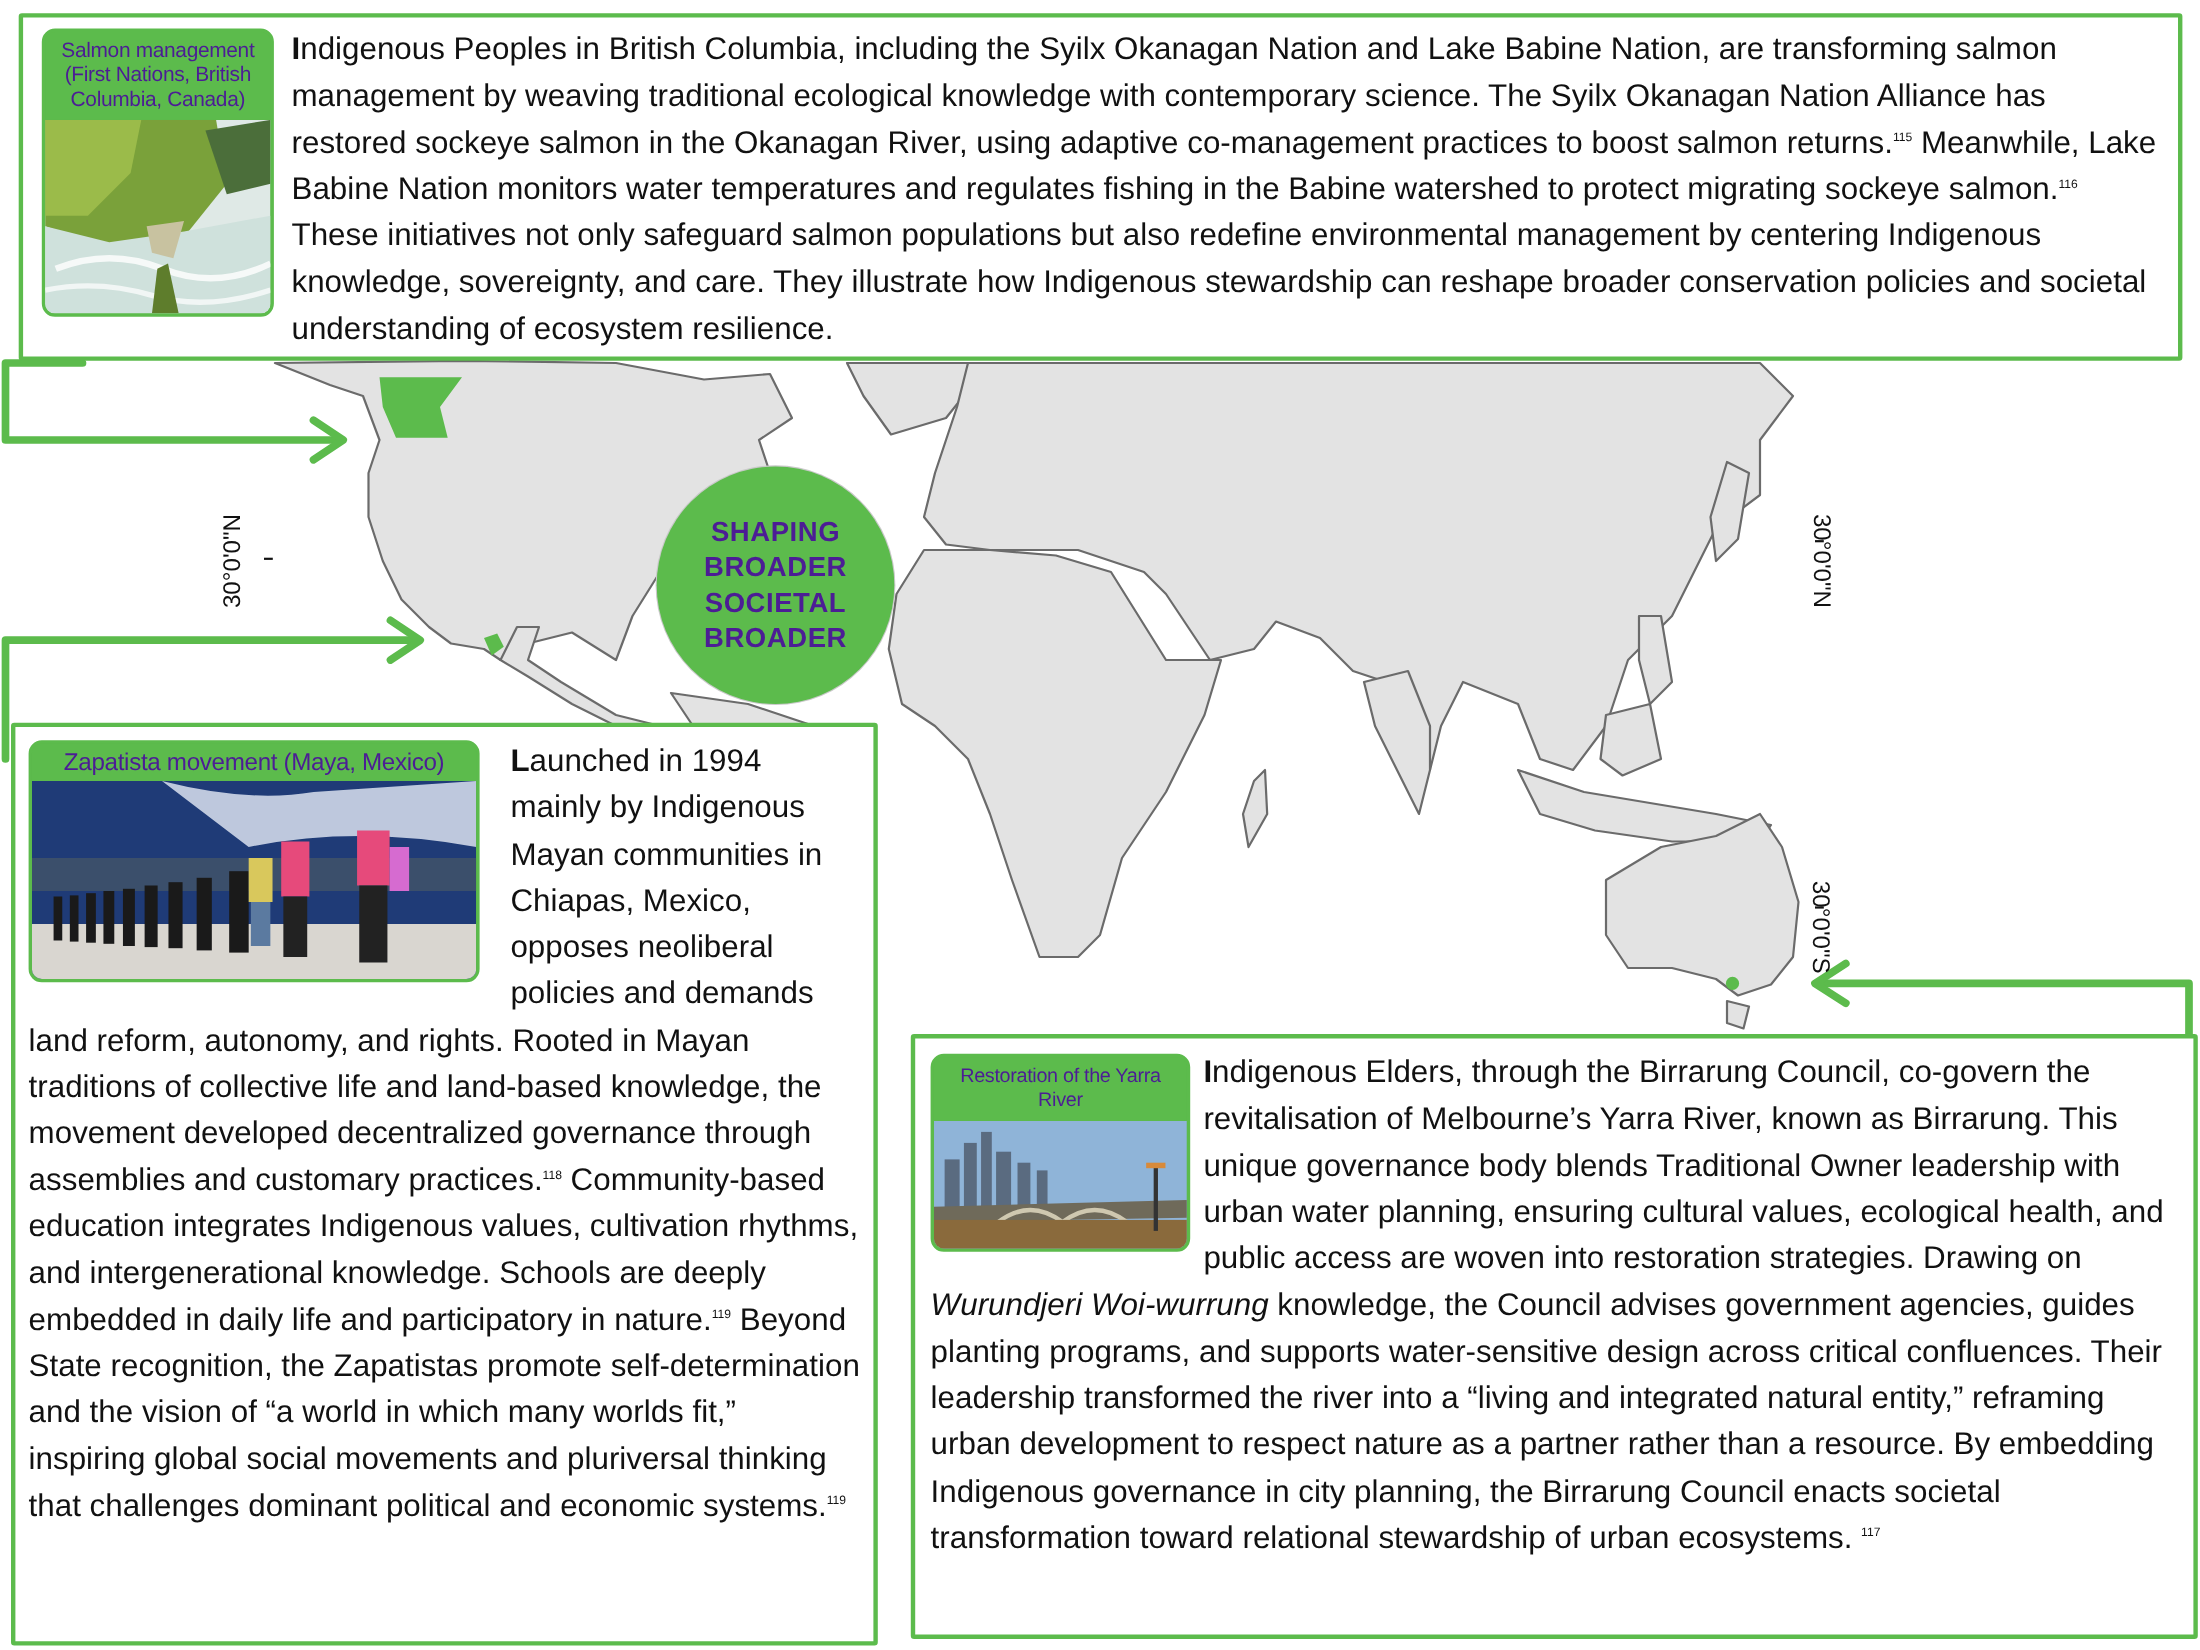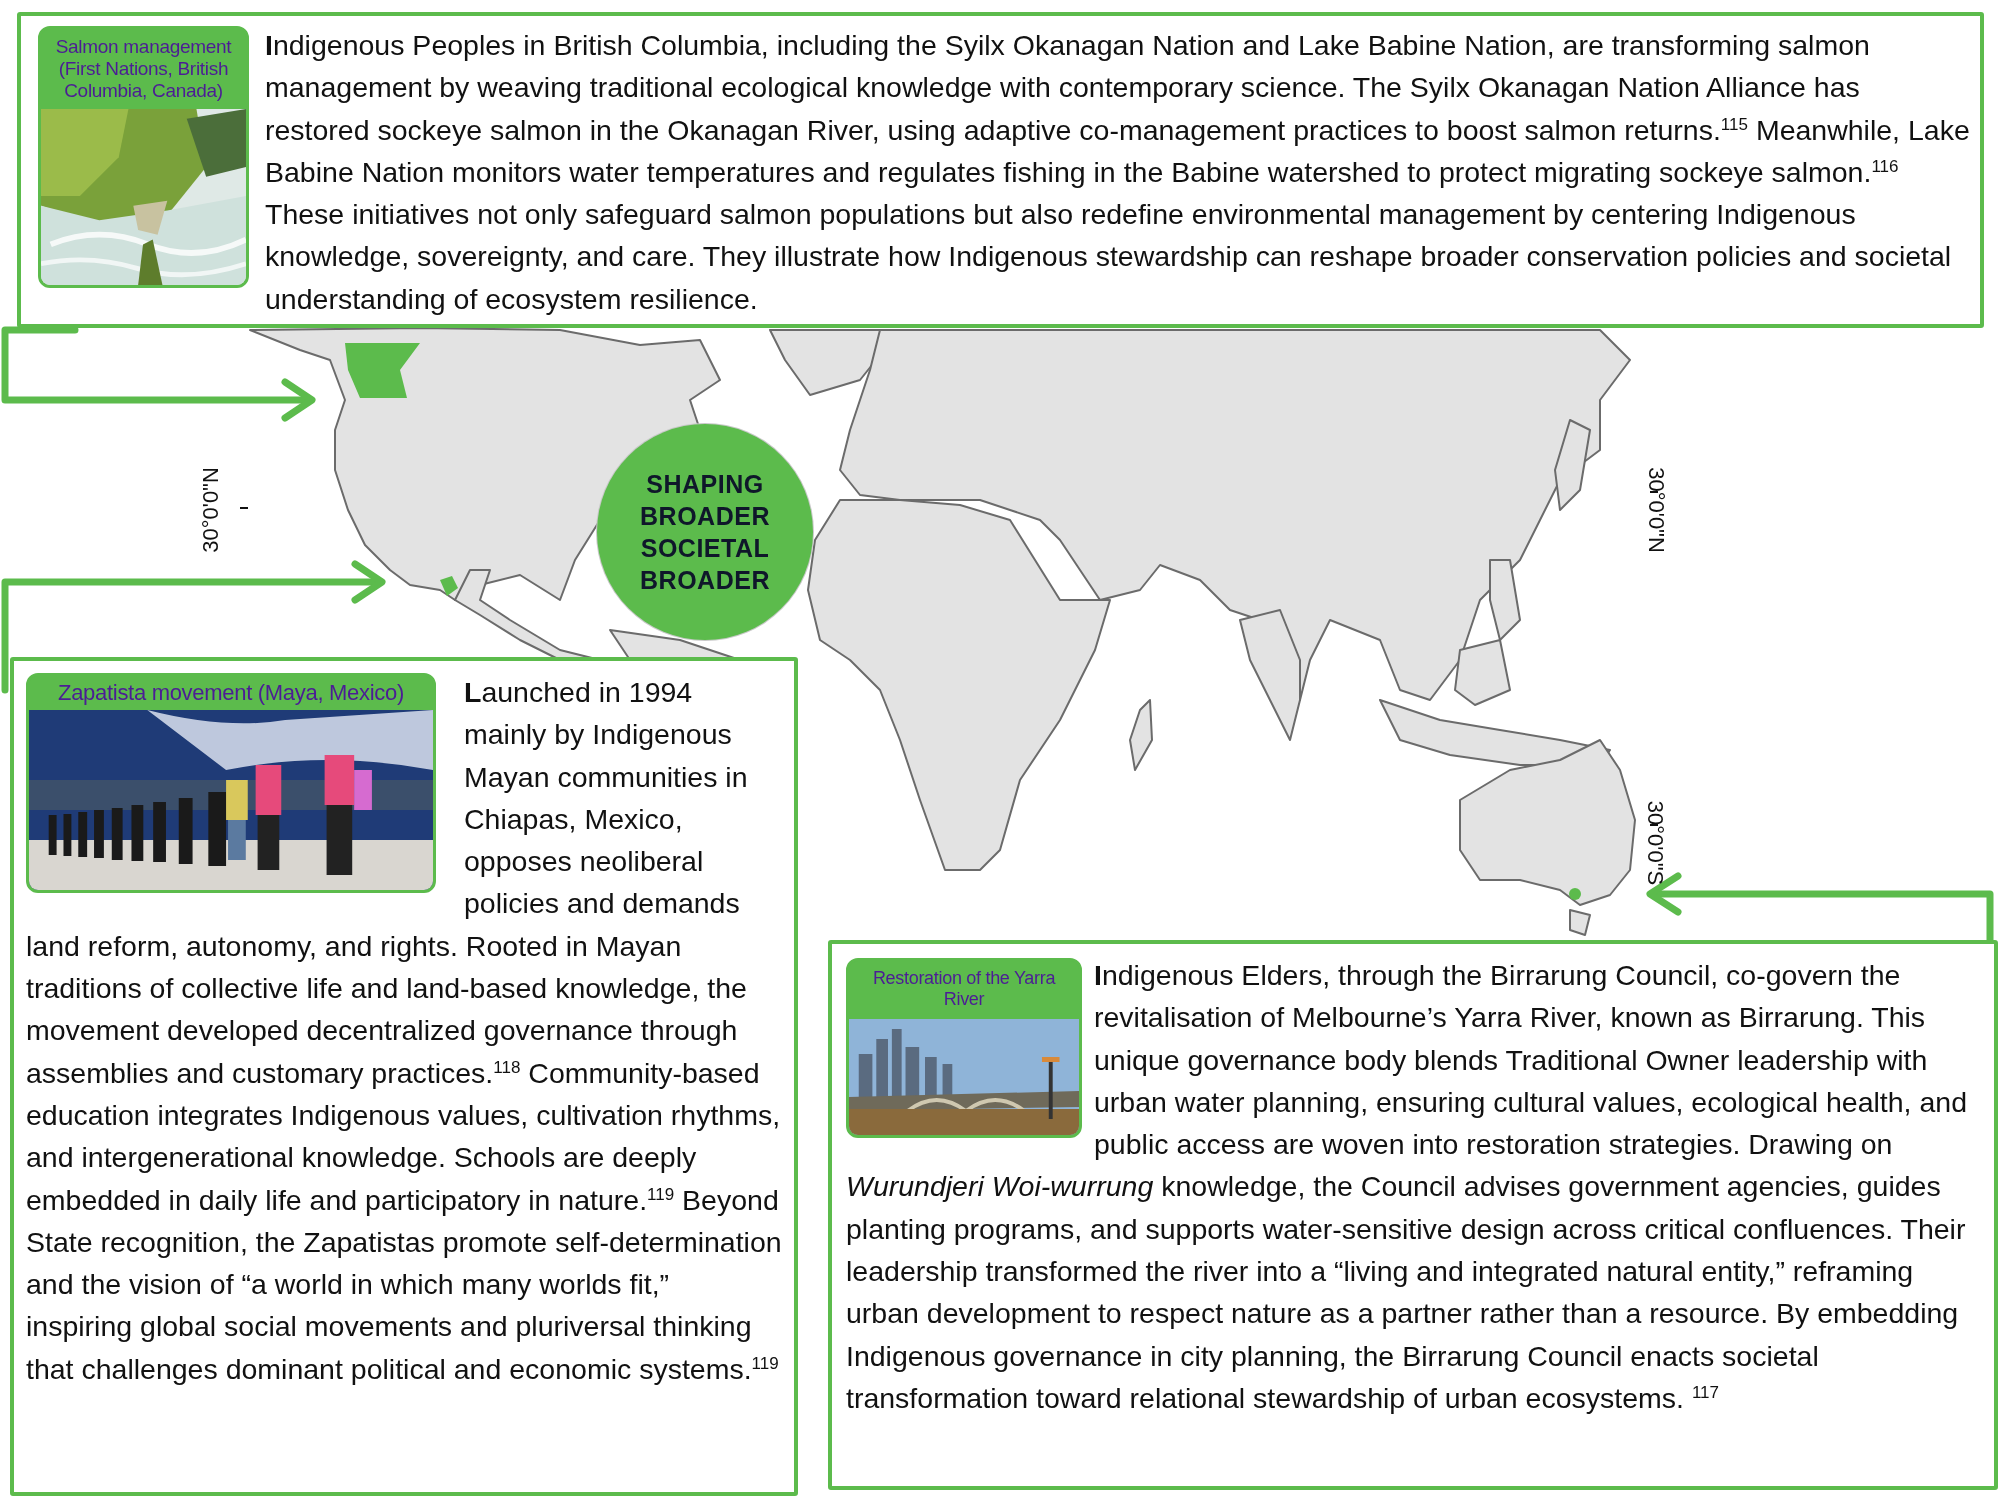--- a/index.html
+++ b/index.html
@@ -7,33 +7,33 @@
   body { position: relative; font-family: "Liberation Sans", "DejaVu Sans", sans-serif; color: #111; }
 
   #map-layer { position: absolute; left: 0; top: 0; width: 2000px; height: 1500px; }
   .lat-label {
     position: absolute; font-family: "Liberation Sans", sans-serif; font-size: 22px; color: #111;
     transform: rotate(-90deg); transform-origin: center; white-space: nowrap;
   }
 
   .center-circle {
     position: absolute; left: 597px; top: 424px; width: 216px; height: 216px; border-radius: 50%;
-    background: #5cbb4c; color: #0f172a; display: flex; flex-direction: column;
+    background: #5cbb4c; color: #4c1d95; display: flex; flex-direction: column;
     align-items: center; justify-content: center; text-align: center;
     font-weight: bold; font-size: 25px; line-height: 32px; letter-spacing: 0.5px;
     box-shadow: 0 0 0 1px #c9c9c9;
   }
 
   .case-box {
     position: absolute; background: #fff; border: 4px solid #5cbb4c; border-radius: 3px;
     font-size: 28.5px; line-height: 42.3px; color: #111;
   }
   .case-box .para { display: block; }
   .case-box .para .lead { font-weight: bold; }
-  .case-box sup { font-size: 17px; line-height: 0; vertical-align: super; }
+  .case-box sup { font-size: 11px; line-height: 0; vertical-align: super; }
   .case-box em { font-style: italic; }
 
   .photo-card {
     float: left; border: 3px solid #5cbb4c; border-radius: 12px; overflow: hidden; background: #5cbb4c;
     margin-right: 14px;
   }
   .photo-card .card-title {
     background: #5cbb4c; color: #4c1d95; text-align: center; font-size: 19px; line-height: 22px;
     padding: 6px 6px; font-family: "Liberation Sans", sans-serif; letter-spacing: -0.3px;
   }

